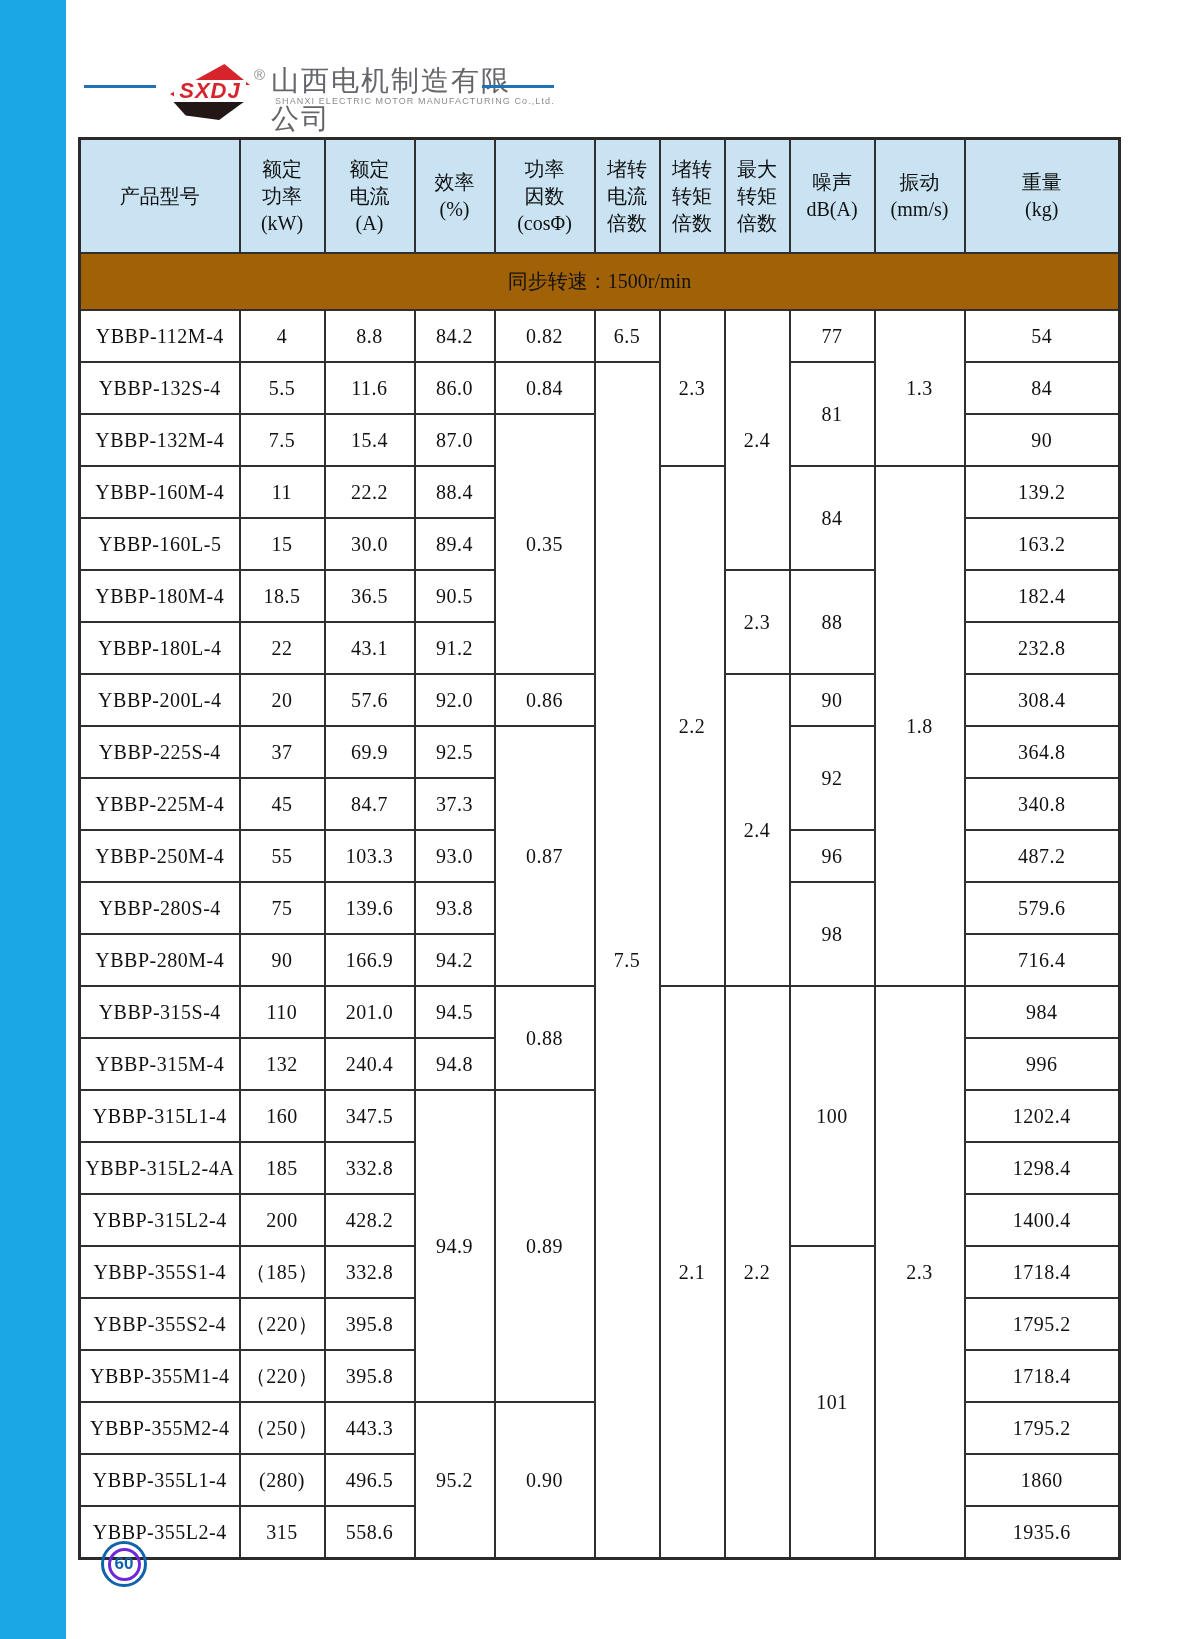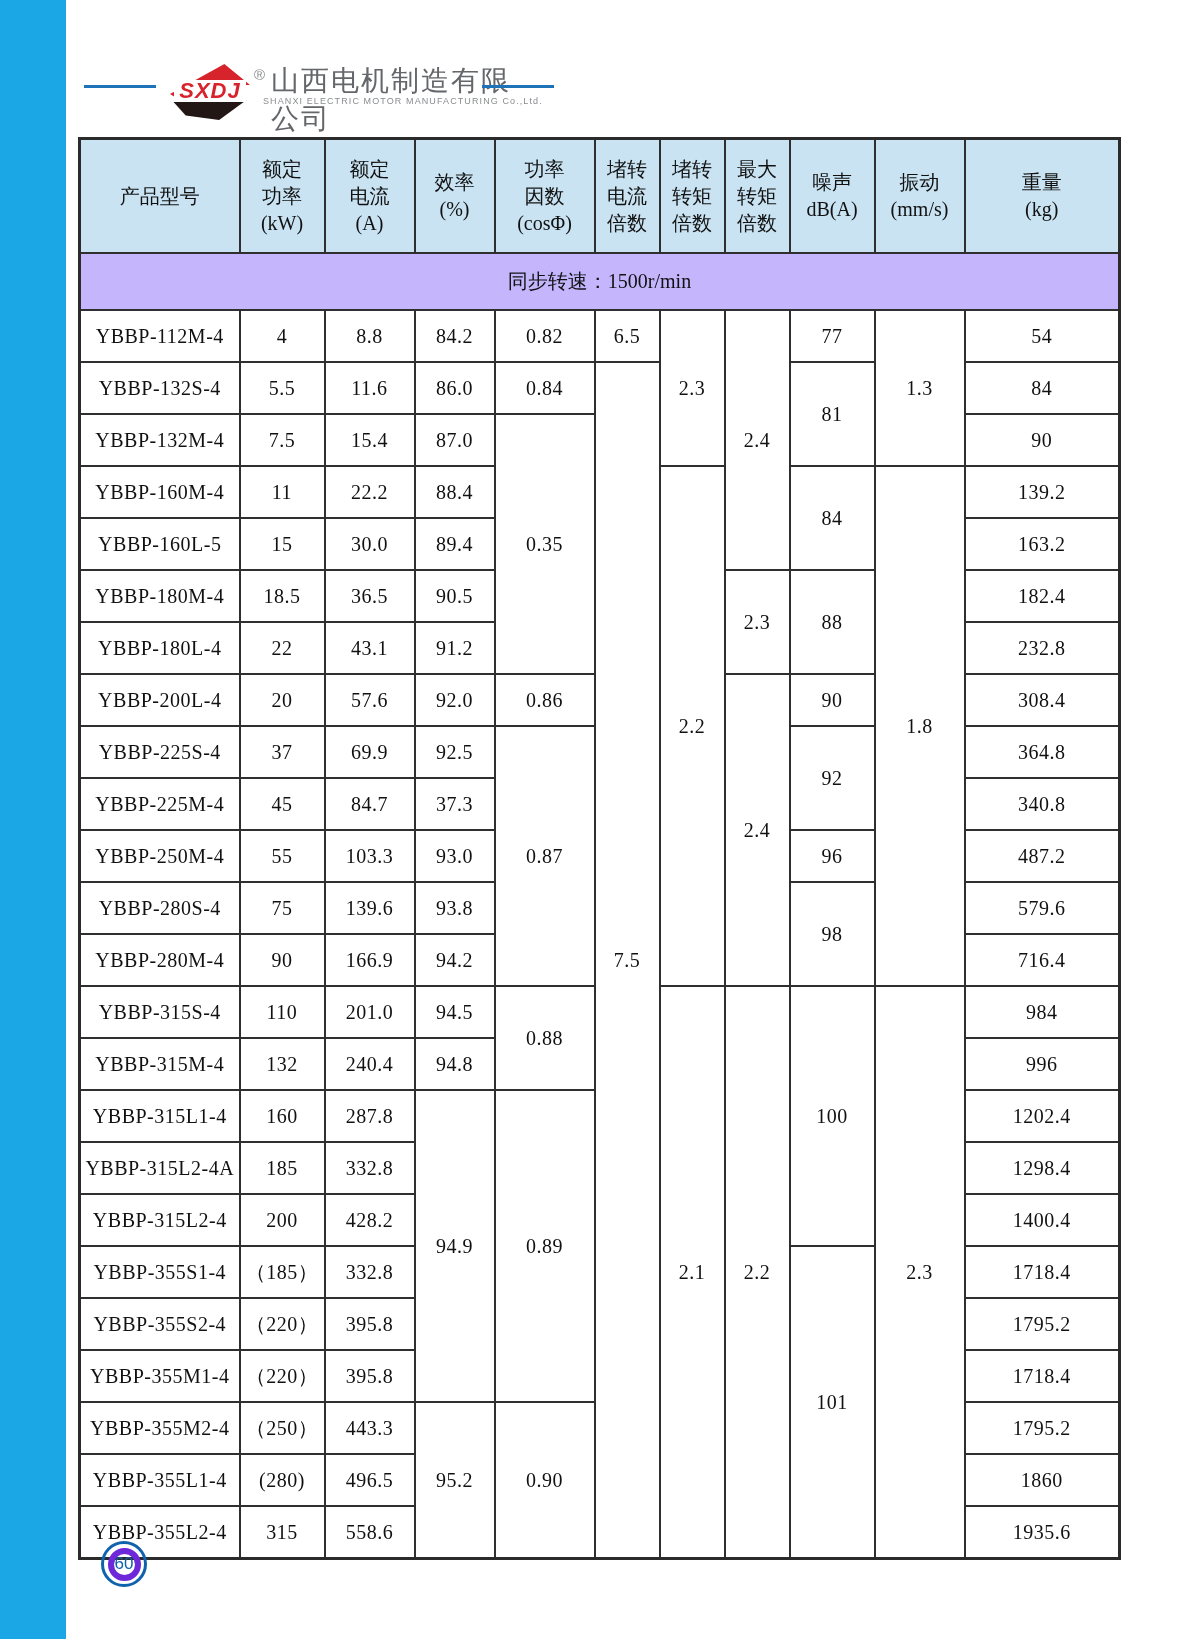--- a/index.html
+++ b/index.html
@@ -44,21 +44,21 @@
     font-size:15px;color:#8a8c8f;
     font-family:"Liberation Sans","DejaVu Sans",sans-serif;
   }
   .company-cn{
     position:absolute;left:263px;top:62px;width:260px;
     font-size:28px;font-weight:normal;letter-spacing:2px;
     color:#64666a;
     margin-left:8px;
   }
   .company-en{
-    position:absolute;left:263px;top:96px;width:300px;
+    position:absolute;left:275px;top:96px;width:300px;
     font-size:9px;letter-spacing:1.1px;color:#8a8c8f;
     font-family:"Liberation Sans","DejaVu Sans",sans-serif;
   }
   
   table.spec{
     position:absolute;left:78px;top:137px;width:1040px;
     border-collapse:collapse;table-layout:fixed;
     border:3px solid #2b2b2b;
   }
   table.spec th,table.spec td{
@@ -66,38 +66,38 @@
     text-align:center;vertical-align:middle;
     padding:0;
     font-size:20px;
   }
   table.spec thead th{
     background:#c9e3f3;
     height:112px;
     font-weight:normal;
     line-height:27px;
   }
-  td.subheader{height:55px;background:#c4b5fd;font-size:21px;}
+  td.subheader{height:55px;background:#a16207;font-size:21px;}
   table.spec tbody td.data{height:50px;background:#ffffff;letter-spacing:0.5px;}
   col.c0{width:160px}col.c1{width:85px}col.c2{width:90px}col.c3{width:80px}
   col.c4{width:100px}col.c5{width:65px}col.c6{width:65px}col.c7{width:65px}
   col.c8{width:85px}col.c9{width:90px}col.c10{width:155px}
   
   .page-badge{
     position:absolute;left:101px;top:1541px;width:46px;height:46px;
     border:3px solid #0f63ac;border-radius:50%;
     display:flex;align-items:center;justify-content:center;
     box-sizing:border-box;
   }
   .page-badge-inner{
-    width:33px;height:33px;border:6px solid #6d28d9;border-radius:50%;
+    width:33px;height:33px;border:3px solid #6d28d9;border-radius:50%;
     display:flex;align-items:center;justify-content:center;
     box-sizing:border-box;
     font-family:"Liberation Sans","DejaVu Sans",sans-serif;
-    font-weight:normal;font-size:17px;color:#0f63ac;
+    font-weight:bold;font-size:17px;color:#0f63ac;
   }
 </style>
 </head>
 <body>
 
 <div class="side-bar"></div>
 
 <div>
   <div class="rule rule-left"></div>
   <div class="logo">
@@ -310,21 +310,21 @@
       <tr>
         <td class="data">YBBP-315M-4</td>
         <td class="data">132</td>
         <td class="data">240.4</td>
         <td class="data">94.8</td>
         <td class="data">996</td>
       </tr>
       <tr>
         <td class="data">YBBP-315L1-4</td>
         <td class="data">160</td>
-        <td class="data">287.8</td>
+        <td class="data">347.5</td>
         <td class="data" rowspan="6">94.9</td>
         <td class="data" rowspan="6">0.89</td>
         <td class="data">1202.4</td>
       </tr>
       <tr>
         <td class="data">YBBP-315L2-4A</td>
         <td class="data">185</td>
         <td class="data">332.8</td>
         <td class="data">1298.4</td>
       </tr>

